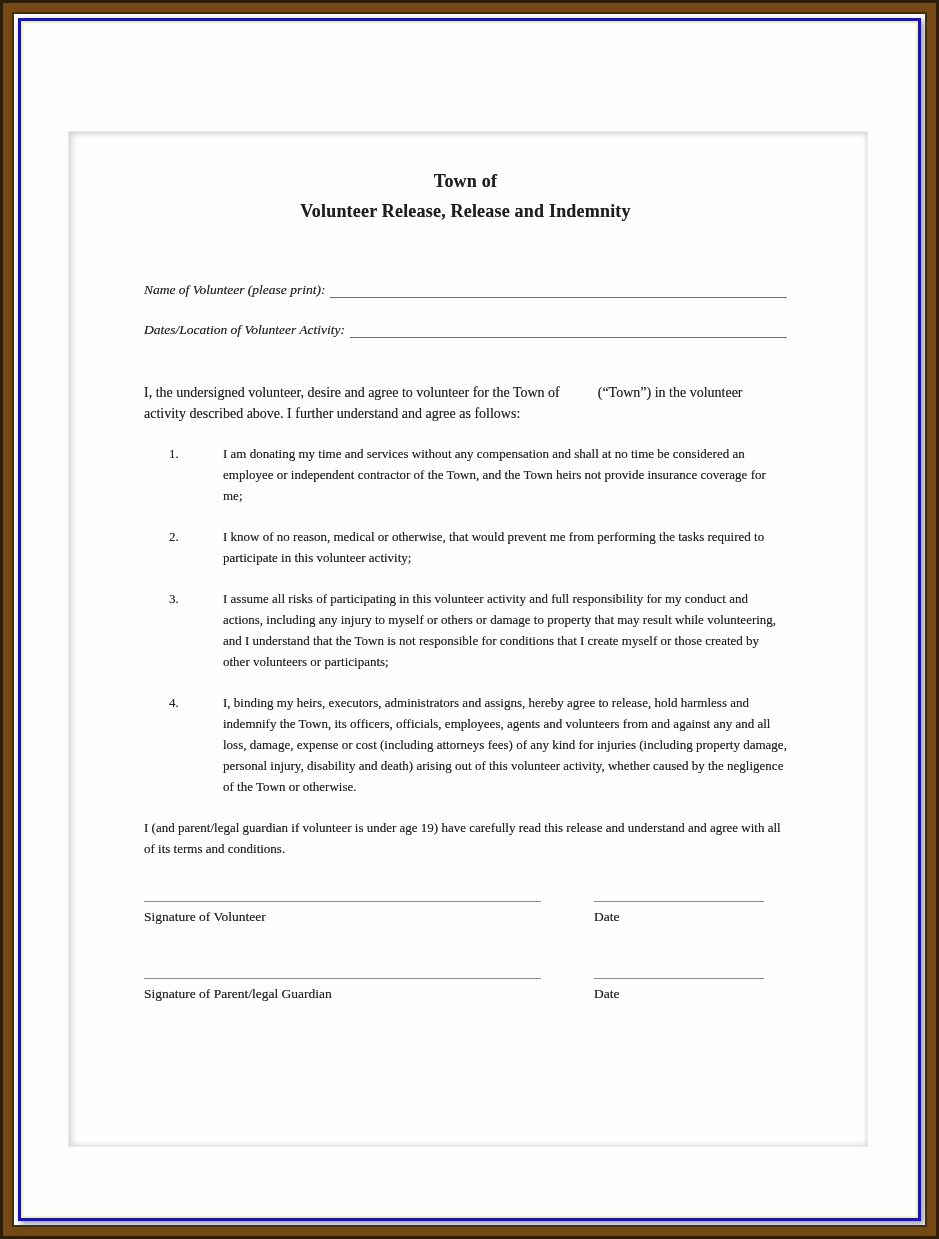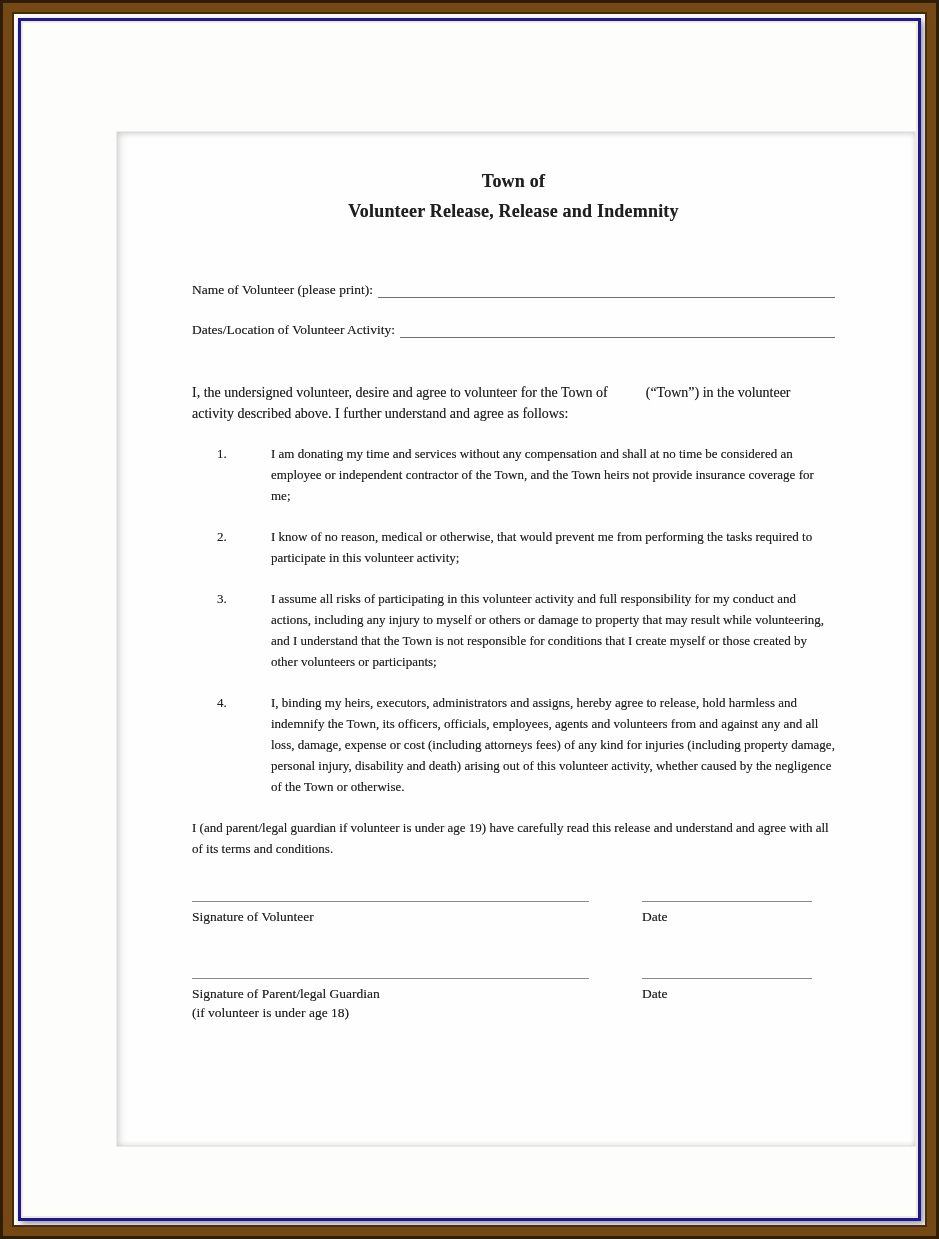--- a/index.html
+++ b/index.html
@@ -45,32 +45,31 @@
     background: #fefefe;
     border: 1px solid #ebebeb;
     box-sizing: border-box;
     box-shadow:
       inset 4px 0 7px rgba(0,0,0,0.10),
       inset 0 3px 5px rgba(0,0,0,0.08),
       inset -2px 0 4px rgba(0,0,0,0.04),
       inset 0 -2px 4px rgba(0,0,0,0.04);
     padding: 34px 80px 0 75px;
     color: #1f1f1f;
-    margin-left: 48px;
   }
   .doc-title {
     text-align: center;
     font-weight: bold;
     font-size: 18px;
     line-height: 30px;
     letter-spacing: 0.2px;
     text-shadow: 0 0 0.5px rgba(0,0,0,0.5);
   }
   
-  .fields { margin-top: 52px; }
+  .fields { margin-top: 52px; font-style: italic; }
   .field-row {
     display: flex;
     align-items: flex-end;
     height: 20px;
     margin-bottom: 20px;
     font-size: 13.5px;
     text-shadow: 0 0 0.4px rgba(0,0,0,0.45);
   }
   .flabel { white-space: nowrap; }
   .fline {
@@ -192,21 +191,20 @@
             <div class="sig-right">
               <div class="sig-line"></div>
               <div class="sig-label">Date</div>
             </div>
           </div>
 
           <div class="sig-row second">
             <div class="sig-left">
               <div class="sig-line"></div>
               <div class="sig-label">Signature of Parent/legal Guardian</div>
-              <div class="sig-label">(if volunteer is under age 18)</div>
             </div>
             <div class="sig-spacer"></div>
             <div class="sig-right">
               <div class="sig-line"></div>
               <div class="sig-label">Date</div>
             </div>
           </div>
 
         </div>
 

